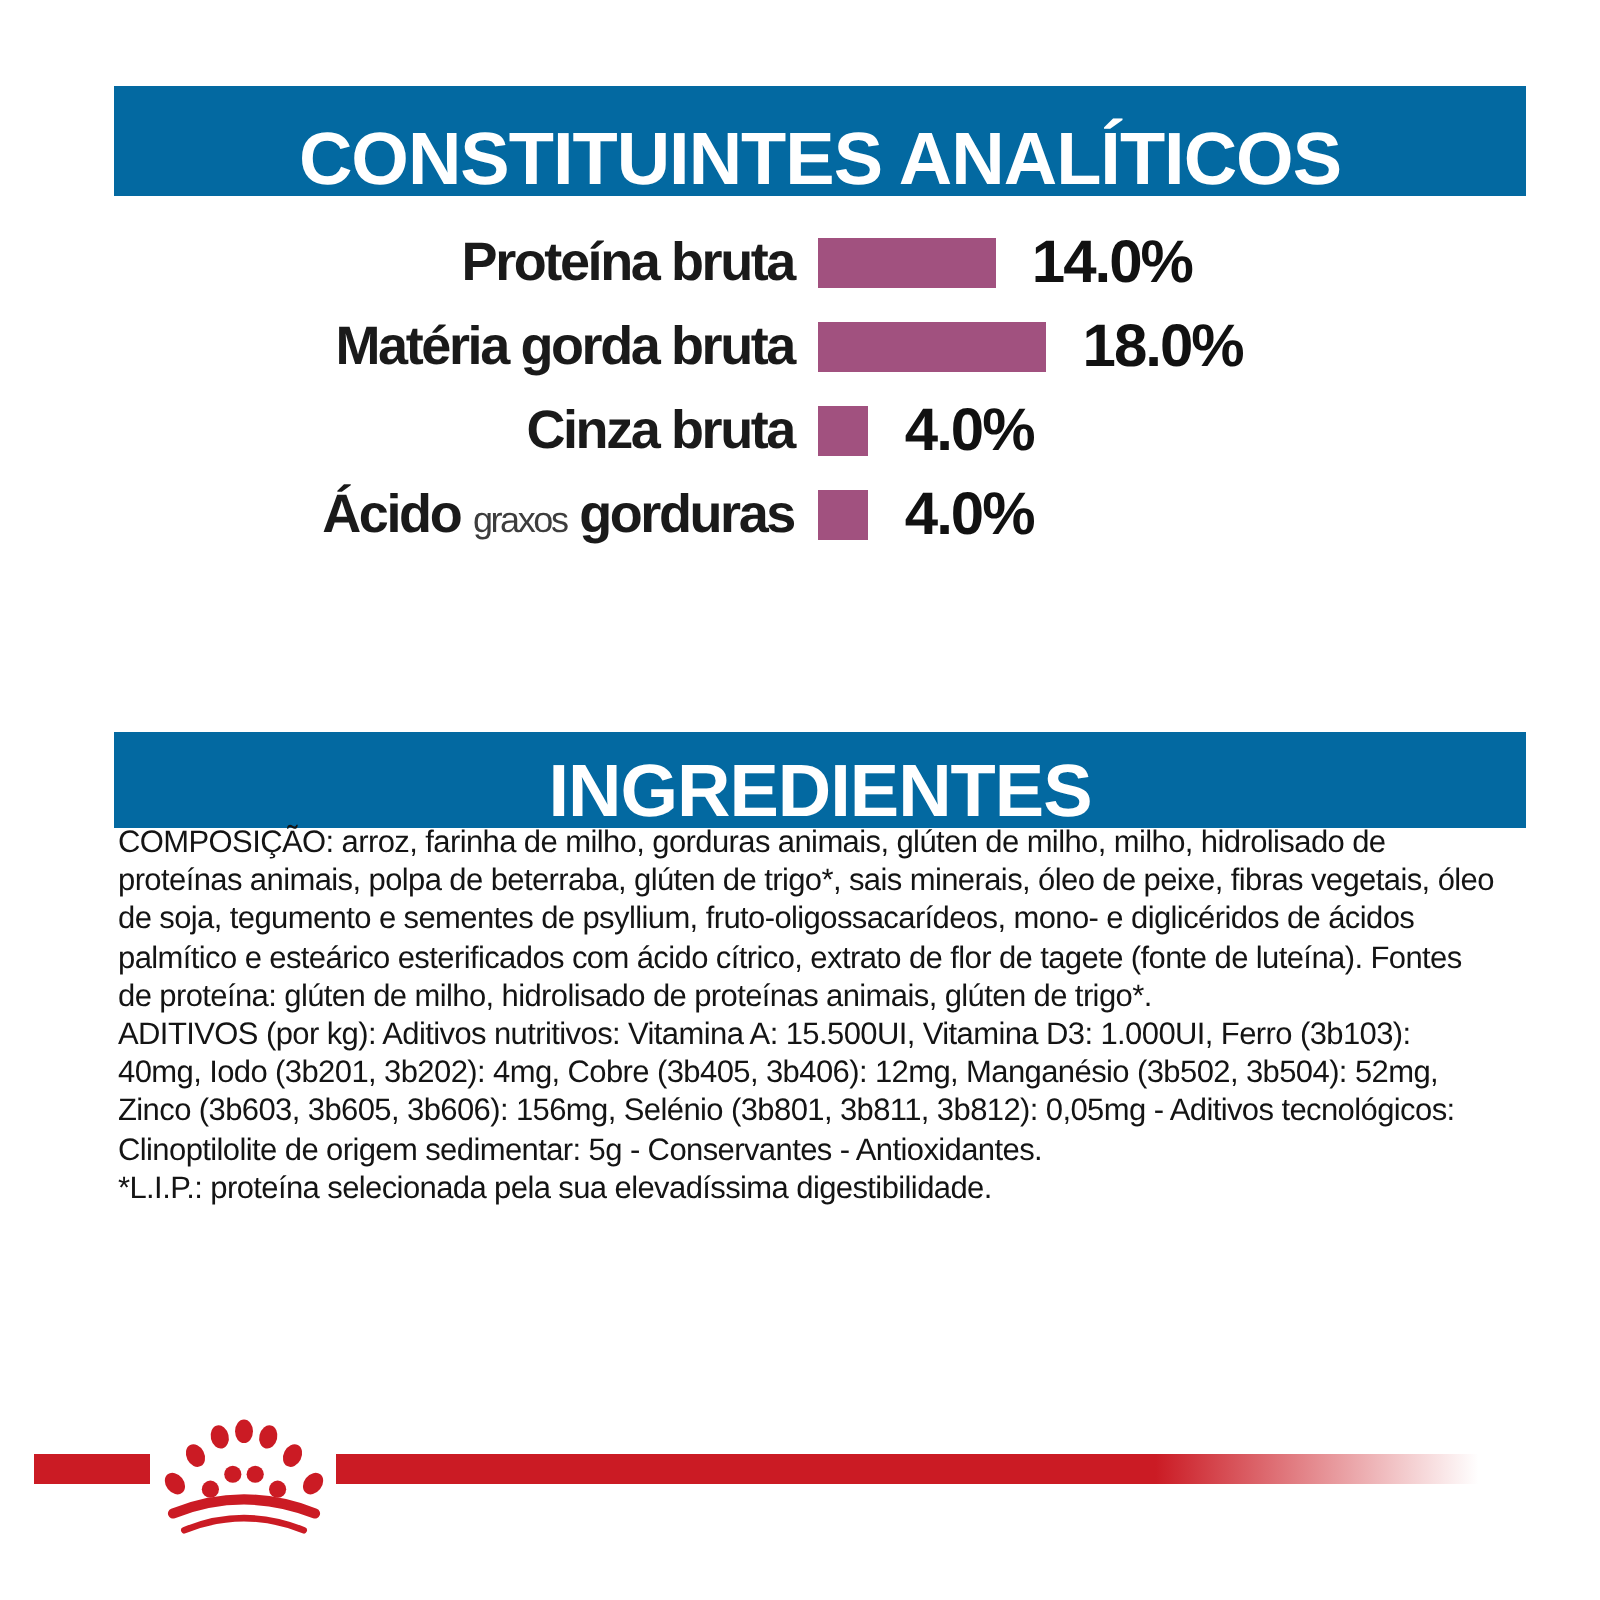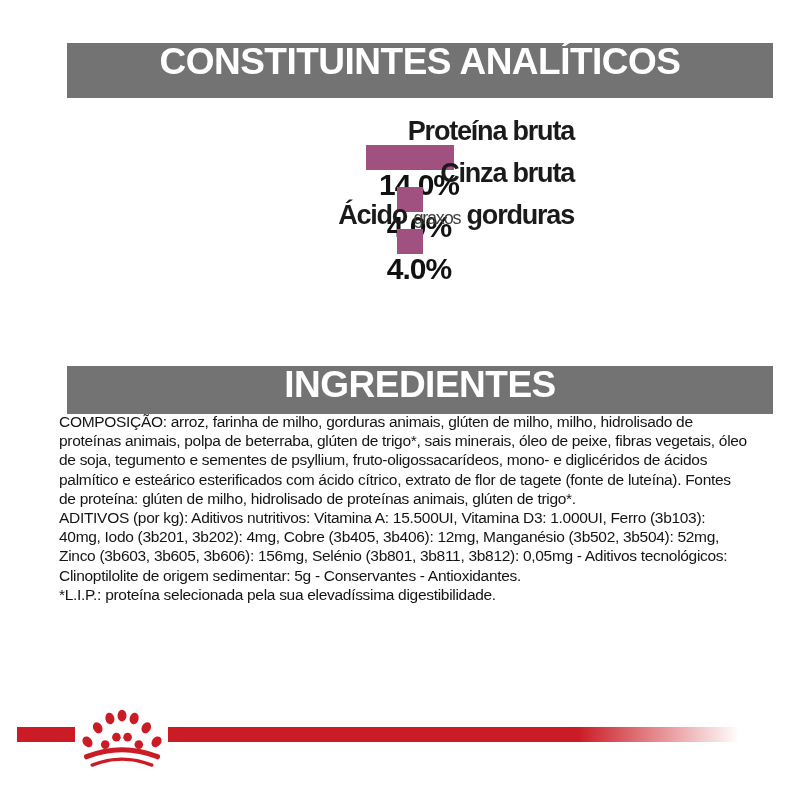--- a/index.html
+++ b/index.html
@@ -1,27 +1,27 @@
 <!DOCTYPE html>
 <html><head>
 <meta charset="utf-8">
 <style>
   html,body{margin:0;padding:0;background:#ffffff;}
   body{width:800px;height:800px;position:relative;overflow:hidden;
        font-family:"Liberation Sans",sans-serif;-webkit-font-smoothing:antialiased;}
 
-  .banner{position:absolute;left:67px;width:706px;background:#737373;
-          display:flex;align-items:flex-start;justify-content:center;}
+  .banner{position:absolute;left:57px;width:706px;background:#0369a1;
+          display:flex;align-items:flex-end;justify-content:center;}
   .banner .banner-title{color:#ffffff;font-weight:bold;font-size:37px;
           letter-spacing:-0.5px;line-height:1;}
   #banner-analytical{top:43px;height:55px;}
   #banner-ingredients{top:350px;height:48px;margin-top:16px;}
 
   .chart{position:absolute;left:57px;top:118px;width:706px;}
-  .chart-row{display:flex;align-items:center;height:27px;margin-bottom:15px;flex-direction:column;}
+  .chart-row{display:flex;align-items:center;height:27px;margin-bottom:15px;}
   .chart-label{width:340px;margin-right:12px;text-align:right;
           font-weight:bold;font-size:27px;letter-spacing:-1.2px;color:#1a1a1a;
           white-space:nowrap;line-height:1;}
   .chart-label .muted{font-weight:normal;color:#3d3d3d;font-size:18px;}
   .chart-bar{height:25px;background:#a1517f;flex:0 0 auto;}
   .chart-value{margin-left:18px;font-weight:bold;font-size:30px;
           letter-spacing:-1px;color:#111111;line-height:1;}
 
   .ingredients-text{position:absolute;left:59px;top:412px;width:690px;
           font-size:15.5px;line-height:19.2px;letter-spacing:-0.3px;color:#141414;}
@@ -38,20 +38,25 @@
 
 <div class="banner" id="banner-analytical">
   <span class="banner-title">CONSTITUINTES ANALÍTICOS</span>
 </div>
 
 <div class="chart" id="chart">
     <div class="chart-row">
       <div class="chart-label"><span>Proteína bruta</span></div>
       <div class="chart-bar" style="width: 88.9px; background: rgb(161, 81, 127);"></div>
       <div class="chart-value">14.0%</div>
+    </div>
+    <div class="chart-row">
+      <div class="chart-label"><span>Matéria gorda bruta</span></div>
+      <div class="chart-bar" style="width: 114.3px; background: rgb(161, 81, 127);"></div>
+      <div class="chart-value">18.0%</div>
     </div>
     <div class="chart-row">
       <div class="chart-label"><span>Cinza bruta</span></div>
       <div class="chart-bar" style="width: 25.4px; background: rgb(161, 81, 127);"></div>
       <div class="chart-value">4.0%</div>
     </div>
     <div class="chart-row">
       <div class="chart-label"><span>Ácido </span><span class="muted">graxos</span><span> gorduras</span></div>
       <div class="chart-bar" style="width: 25.4px; background: rgb(161, 81, 127);"></div>
       <div class="chart-value">4.0%</div>

